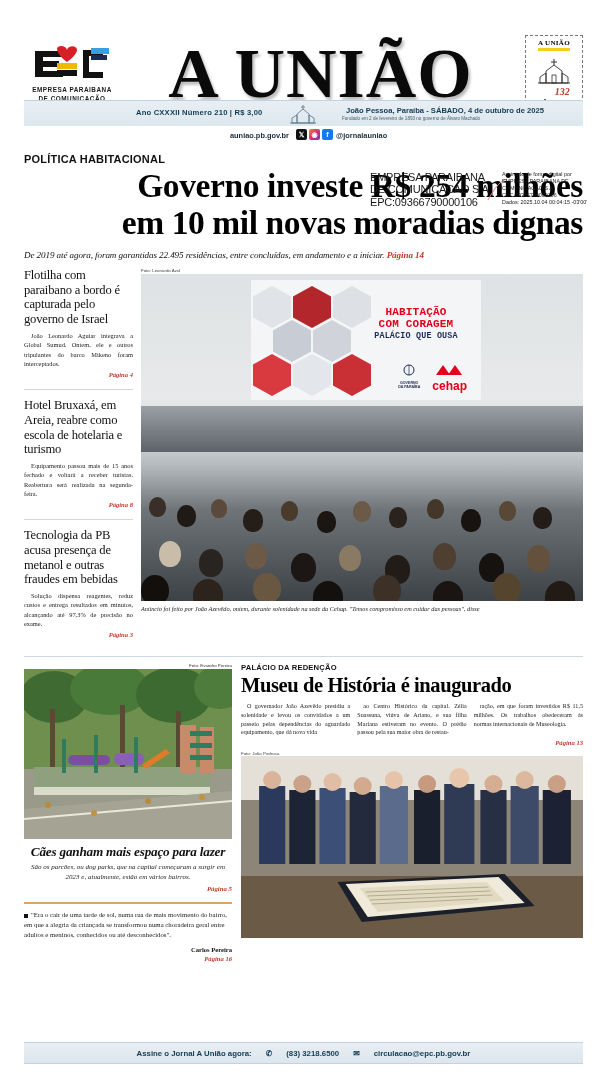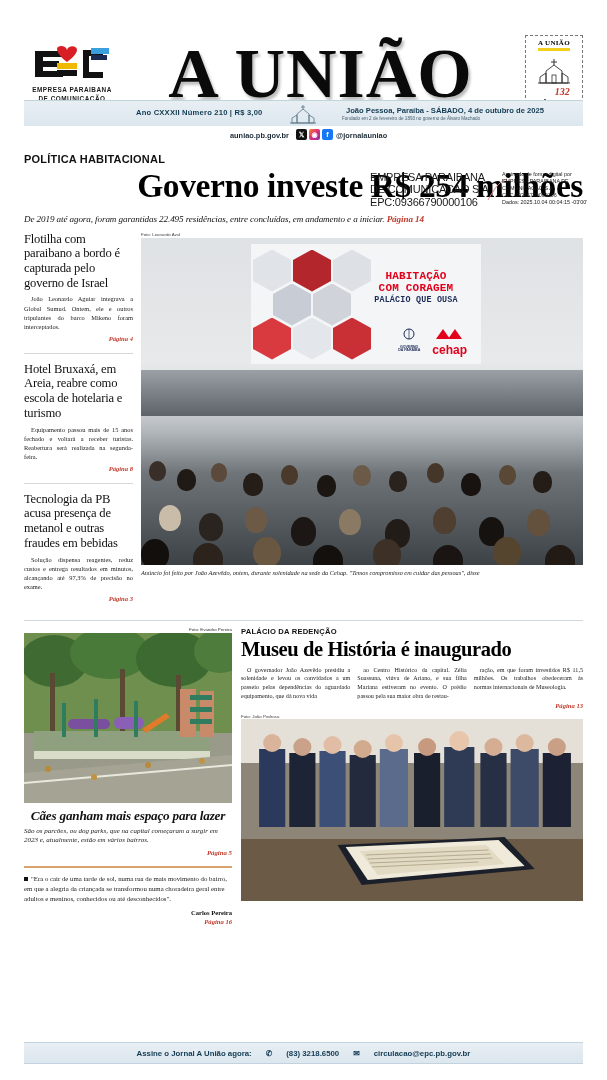--- a/index.html
+++ b/index.html
@@ -89,21 +89,21 @@
   .maincap { font-family:"Liberation Serif", serif; font-style:italic; font-size:6.3px; color:#1a1a1a; margin-top:4px; line-height:1.3; }
 
   
   .lower { display:flex; gap:9px; margin-top:7px; border-top:1px solid #cfd8de; padding-top:6px; }
   .low-left { width:208px; }
   .low-right { flex:1; }
 
   .parkphoto { position:relative; width:100%; height:170px; overflow:hidden; background:#4f6b3a; }
   .low-left .credit { font-family:"Liberation Sans", sans-serif; font-size:4.4px; color:#333; text-align:right; margin-bottom:1px; }
   .low-title { font-family:"Liberation Serif", serif; font-style:italic; font-weight:700; font-size:13.2px; color:#111; margin-top:5px; letter-spacing:-.2px; text-align:center; }
-  .low-sub { font-family:"Liberation Serif", serif; font-style:italic; font-size:7px; color:#222; text-align:left; line-height:1.35; margin-top:3px; }
+  .low-sub { font-family:"Liberation Serif", serif; font-style:italic; font-size:7px; color:#222; text-align:center; line-height:1.35; margin-top:3px; }
   .low-pg { font-family:"Liberation Serif", serif; font-style:italic; font-size:6.8px; font-weight:700; color:#c0392b; text-align:right; margin-top:3px; }
 
   .quotebox { margin-top:10px; border-top:2.5px solid #d8a46b; padding-top:6px; }
   .quotebox p { font-family:"Liberation Serif", serif; font-size:6.8px; line-height:1.5; color:#1a1a1a; }
   .qsq { display:inline-block; width:4px; height:4px; background:#111; margin-right:3px; vertical-align:middle; }
   .q-author { font-family:"Liberation Serif", serif; font-size:6.6px; font-weight:700; color:#111; text-align:right; margin-top:5px; }
   .q-pg { font-family:"Liberation Serif", serif; font-style:italic; font-size:6.6px; font-weight:700; color:#c0392b; text-align:right; margin-top:2px; }
 
   .mus-kicker { font-family:"Liberation Sans", sans-serif; font-size:7.6px; font-weight:700; color:#111; letter-spacing:.2px; }
   .mus-head { font-family:"Liberation Serif", serif; font-weight:700; font-size:20.5px; line-height:1.08; color:#000; margin-top:2px; letter-spacing:-.4px; }
@@ -209,20 +209,21 @@
       <div>EMPRESA PARAIBANA DE</div>
       <div>COMUNICACAO S A</div>
       <div>CPC:09366790000106</div>
       <div>Dados: 2025.10.04 00:04:15 -03'00'</div>
     </div>
   </div>
 
   <div class="kicker">POLÍTICA HABITACIONAL</div>
   <div class="lead-head">
     <div>Governo investe R$ 254 milhões</div>
+    <div>em 10 mil novas moradias dignas</div>
   </div>
   <div class="deck">
     <span>De 2019 até agora, foram garantidas 22.495 residências, entre concluídas, em andamento e a iniciar.</span>
     <span class="pg">Página 14</span>
   </div>
 
   <div class="mid">
 
     <div class="col-left">
       <div class="brief">

